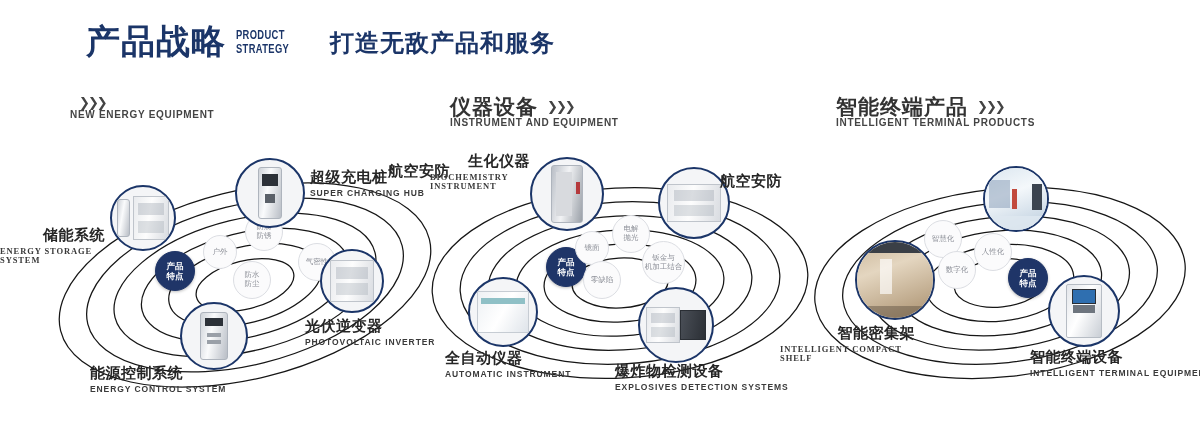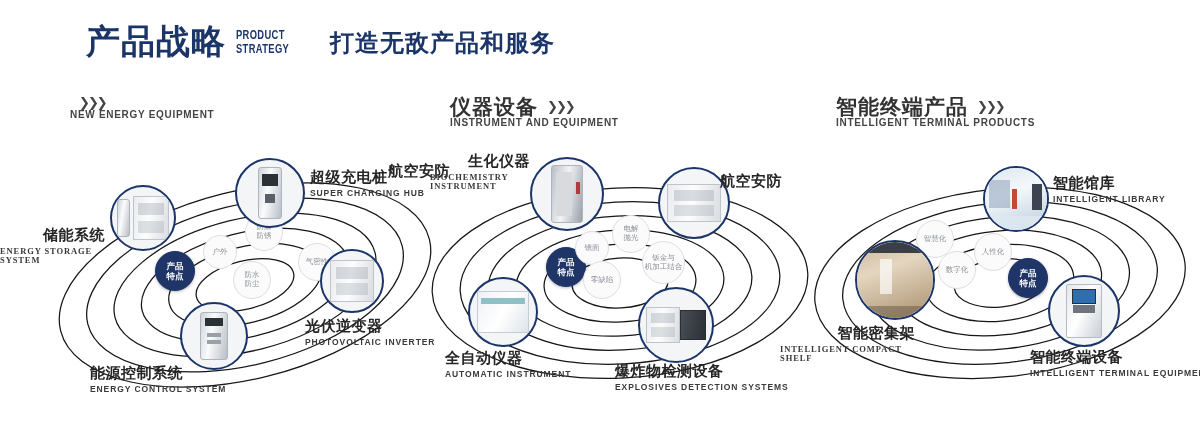--- a/index.html
+++ b/index.html
@@ -276,36 +276,32 @@
           <ellipse cx="195" cy="118" rx="102" ry="52"></ellipse>
           <ellipse cx="195" cy="118" rx="130" ry="66"></ellipse>
           <ellipse cx="195" cy="118" rx="158" ry="80"></ellipse>
           <ellipse cx="195" cy="118" rx="186" ry="94"></ellipse>
         </g>
       </svg>
     </div>
 
     <div class="bub core" style="left:203px;top:93px;width:40px;height:40px;white-space:pre-line;">产品
 特点</div>
-    <div class="bub" style="left:111px;top:55px;width:38px;height:38px;">智慧化</div>
+    <div class="bub" style="left:119px;top:55px;width:38px;height:38px;">智慧化</div>
     <div class="bub" style="left:133px;top:86px;width:38px;height:38px;">数字化</div>
     <div class="bub" style="left:169px;top:68px;width:38px;height:38px;">人性化</div>
 
     <div class="node" style="left:178px;top:1px;width:66px;height:66px;">
       <div class="coolimg" style="position:absolute;inset:0;">
         <div style="position:absolute;left:6%;top:20%;width:34%;height:45%;background:rgba(140,160,185,.55);"></div>
         <div style="position:absolute;right:8%;top:26%;width:16%;height:42%;background:#3b4450;"></div>
         <div style="position:absolute;left:44%;top:34%;width:7%;height:32%;background:#c24a3d;"></div>
         <div style="position:absolute;left:0;bottom:0;width:100%;height:22%;background:rgba(222,232,240,.85);"></div>
       </div>
     </div>
-    <div class="cap" style="left:248px;top:10px;">
-      <div class="cn">智能馆库</div>
-      <div class="en">INTELLIGENT LIBRARY</div>
-    </div>
 
     <div class="node" style="left:50px;top:75px;width:80px;height:80px;">
       <div class="warmimg" style="position:absolute;inset:0;">
         <div style="position:absolute;left:0;top:0;width:100%;height:14%;background:#3a3f46;"></div>
         <div style="position:absolute;left:30%;top:22%;width:16%;height:46%;background:rgba(255,255,255,.65);"></div>
         <div style="position:absolute;left:0;bottom:0;width:100%;height:16%;background:rgba(90,78,62,.45);"></div>
       </div>
     </div>
     <div class="cap r" style="left:-25px;top:160px;width:135px;">
       <div class="cn">智能密集架</div>

